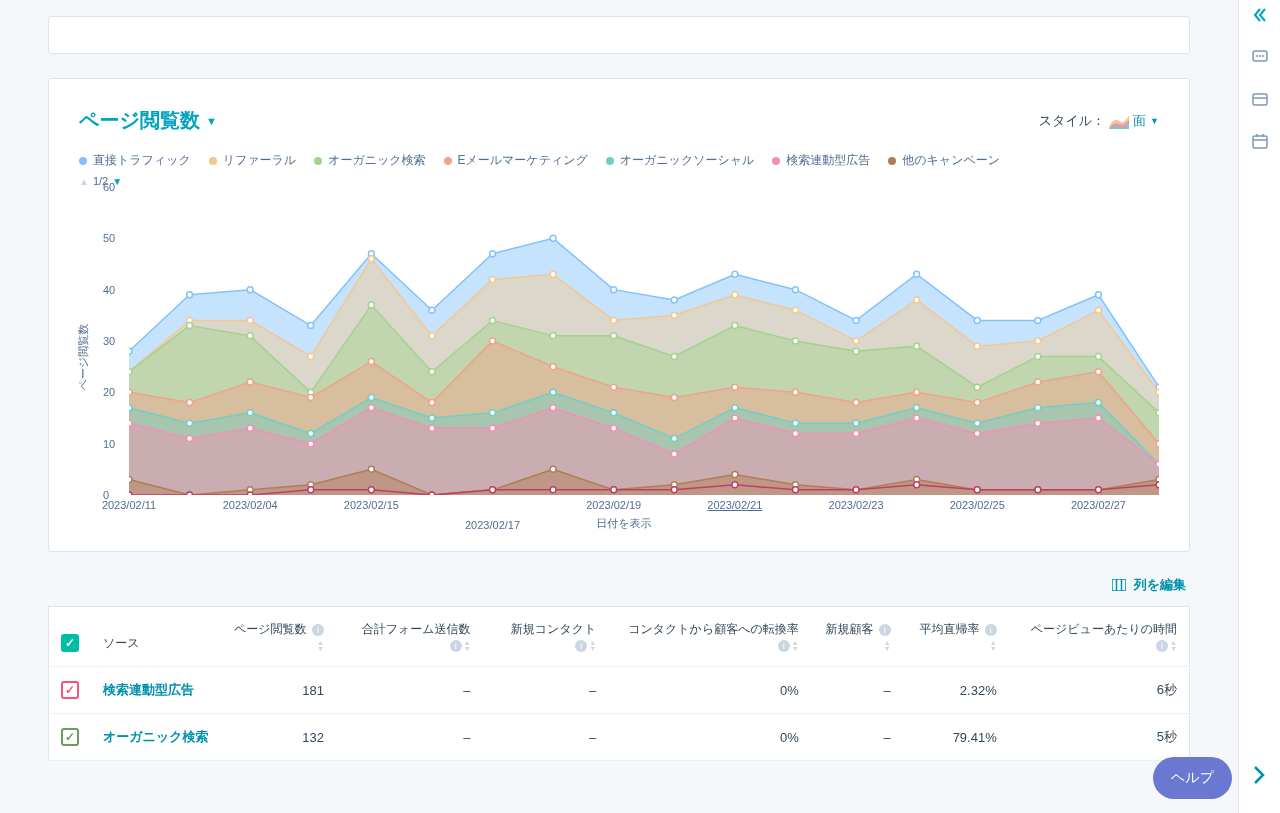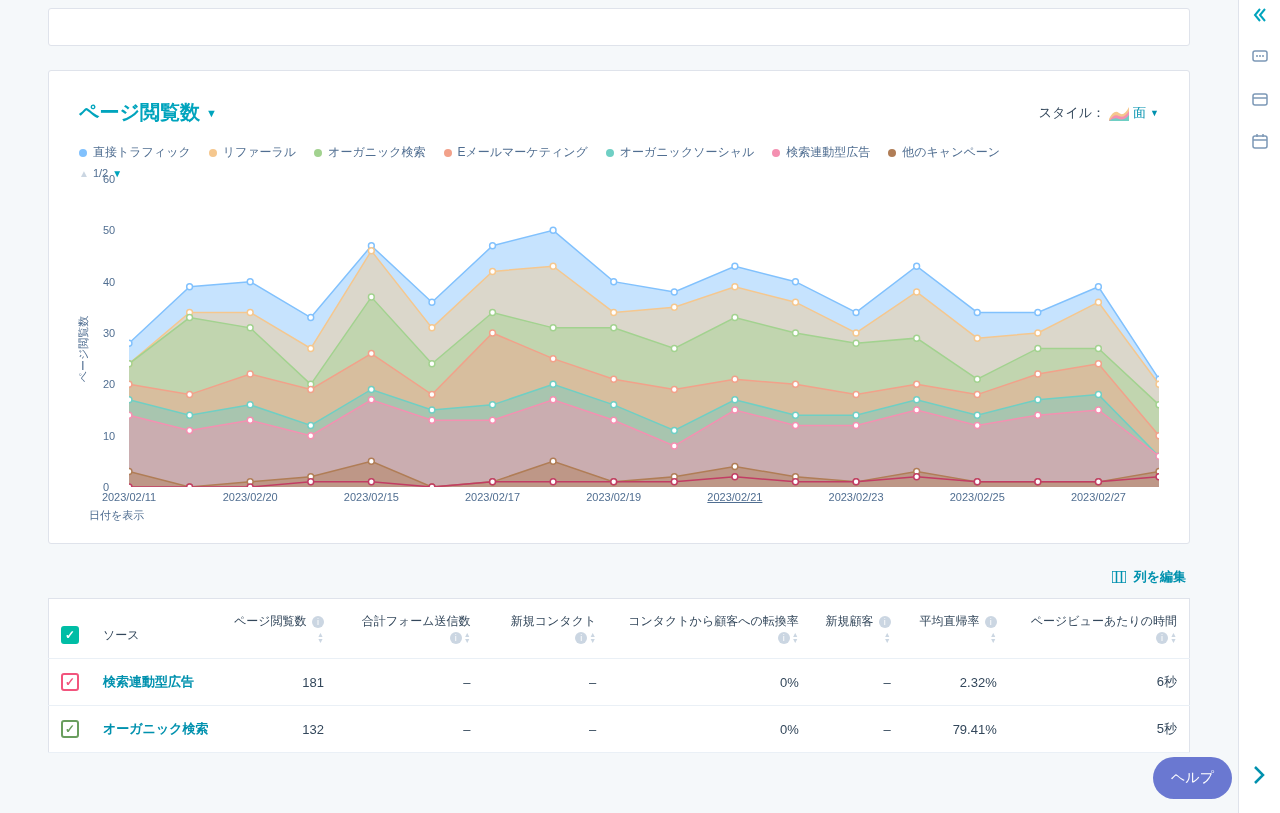--- a/index.html
+++ b/index.html
@@ -1,37 +1,37 @@
 <!DOCTYPE html>
 <html><head>
 <meta charset="utf-8">
 <style>
   *{box-sizing:border-box;margin:0;padding:0}
   body{font-family:"Hiragino Sans","Yu Gothic",sans-serif;background:#f5f8fa;color:#33475b;font-size:13px;width:1280px;height:813px;overflow:hidden;position:relative}
-  .main{width:1238px;height:813px;overflow-y:auto;padding:8px 48px}
+  .main{width:1238px;height:813px;overflow-y:auto;padding:16px 48px}
   .rail{position:absolute;top:0;right:0;width:42px;height:813px;background:#fff;border-left:1px solid #dfe3eb;display:flex;flex-direction:column;align-items:center;padding-top:6px;gap:24px}
   .rail .ic{color:#7c98b6;cursor:pointer}
   .card{background:#fff;border:1px solid #dfe3eb;border-radius:3px;margin-bottom:24px}
   .topcard{height:38px}
   .chart-card{padding:28px 30px 24px}
   .chart-header{display:flex;justify-content:space-between;align-items:center;margin-bottom:18px}
   .chart-title{color:#00a4bd;font-size:20px;font-weight:600;display:flex;align-items:center;gap:6px;cursor:pointer}
   .style-sel{display:flex;align-items:center;gap:4px;color:#33475b;font-size:13px}
   .style-sel .val{color:#0091ae;cursor:pointer;display:flex;align-items:center;gap:4px}
   .legend{display:flex;flex-wrap:wrap;gap:18px;align-items:center;margin-bottom:6px;font-size:12px;color:#506e91}
   .legend .item{display:flex;align-items:center;gap:6px}
   .dot{width:8px;height:8px;border-radius:50%}
   .pager{display:flex;align-items:center;gap:4px;font-size:11px;color:#506e91}
   .tri{font-size:10px}
   .chart-area{position:relative;height:340px;margin-left:10px}
   .ylab{position:absolute;left:-6px;top:50%;transform:translate(-50%,-50%) rotate(-90deg);transform-origin:center;font-size:11px;color:#506e91;white-space:nowrap}
   .plot{position:absolute;left:40px;right:0;top:0;bottom:32px}
   .xticks{position:absolute;left:40px;right:0;bottom:14px;height:14px}
   .xt{position:absolute;font-size:11px;color:#506e91;transform:translateX(-50%)}
-  .xlab{position:absolute;left:0;right:0;bottom:-4px;font-size:11px;color:#506e91}
+  .xlab{position:absolute;left:0;right:0;bottom:-4px;text-align:center;font-size:11px;color:#506e91}
   .ytick{position:absolute;left:14px;font-size:11px;color:#506e91;transform:translateY(50%)}
   .edit-cols{display:flex;justify-content:flex-end;align-items:center;gap:8px;color:#0091ae;font-size:13px;font-weight:600;margin:0 4px 12px;cursor:pointer}
   table{width:100%;border-collapse:collapse;background:#fff;border:1px solid #dfe3eb}
   th,td{padding:14px 12px;text-align:right;font-size:13px;border-bottom:1px solid #eaf0f6}
   th:first-child,td:first-child{text-align:left;width:42px}
   th:nth-child(2),td:nth-child(2){text-align:left;width:130px}
   th{color:#33475b;font-weight:400;font-size:12px;vertical-align:bottom}
   th .sort{display:inline-flex;flex-direction:column;gap:0;vertical-align:middle;margin-left:2px}
   th .sort span{font-size:7px;line-height:6px;color:#cbd6e2}
   th .info{display:inline-block;width:12px;height:12px;border-radius:50%;background:#cbd6e2;color:#fff;font-size:9px;line-height:12px;text-align:center;margin-left:2px}
@@ -281,23 +281,23 @@
             <circle cx="748.2352941176471" cy="302.8666666666667" r="3" fill="#fff" stroke="#c23d64" stroke-width="1.5"></circle>
             <circle cx="810.5882352941176" cy="297.73333333333335" r="3" fill="#fff" stroke="#c23d64" stroke-width="1.5"></circle>
             <circle cx="872.9411764705882" cy="302.8666666666667" r="3" fill="#fff" stroke="#c23d64" stroke-width="1.5"></circle>
             <circle cx="935.2941176470588" cy="302.8666666666667" r="3" fill="#fff" stroke="#c23d64" stroke-width="1.5"></circle>
             <circle cx="997.6470588235294" cy="302.8666666666667" r="3" fill="#fff" stroke="#c23d64" stroke-width="1.5"></circle>
             <circle cx="1060" cy="297.73333333333335" r="3" fill="#fff" stroke="#c23d64" stroke-width="1.5"></circle>
           </svg>
         </div>
       <div class="xticks" id="xticks">
           <div class="xt" style="left: 0%;">2023/02/11</div>
-          <div class="xt" style="left: 11.7647%;">2023/02/20</div>
+          <div class="xt" style="left: 11.7647%;">2023/02/04</div>
           <div class="xt" style="left: 23.5294%; text-align: center;">2023/02/15</div>
-          <div class="xt" style="left: 35.2941%;">2023/02/17</div>
+          <div class="xt" style="left: 35.2941%; margin-top: 20px;">2023/02/17</div>
           <div class="xt" style="left: 47.0588%;">2023/02/19</div>
           <div class="xt" style="left: 58.8235%; text-decoration: underline;">2023/02/21</div>
           <div class="xt" style="left: 70.5882%;">2023/02/23</div>
           <div class="xt" style="left: 82.3529%;">2023/02/25</div>
           <div class="xt" style="left: 94.1176%;">2023/02/27</div>
         </div>
       <div class="xlab">日付を表示</div>
     </div>
   </div>
 

